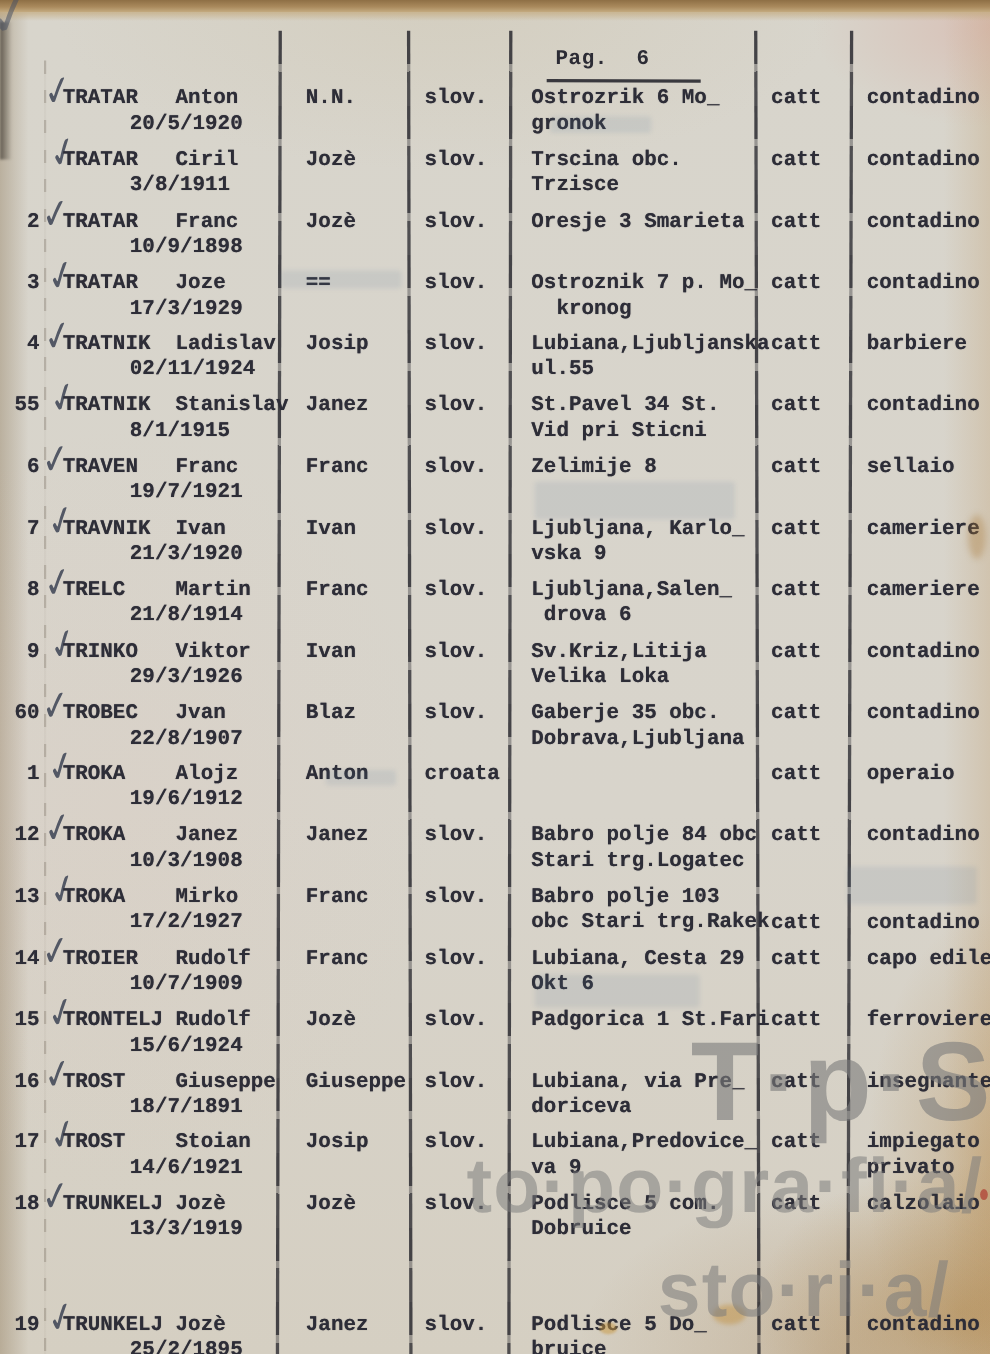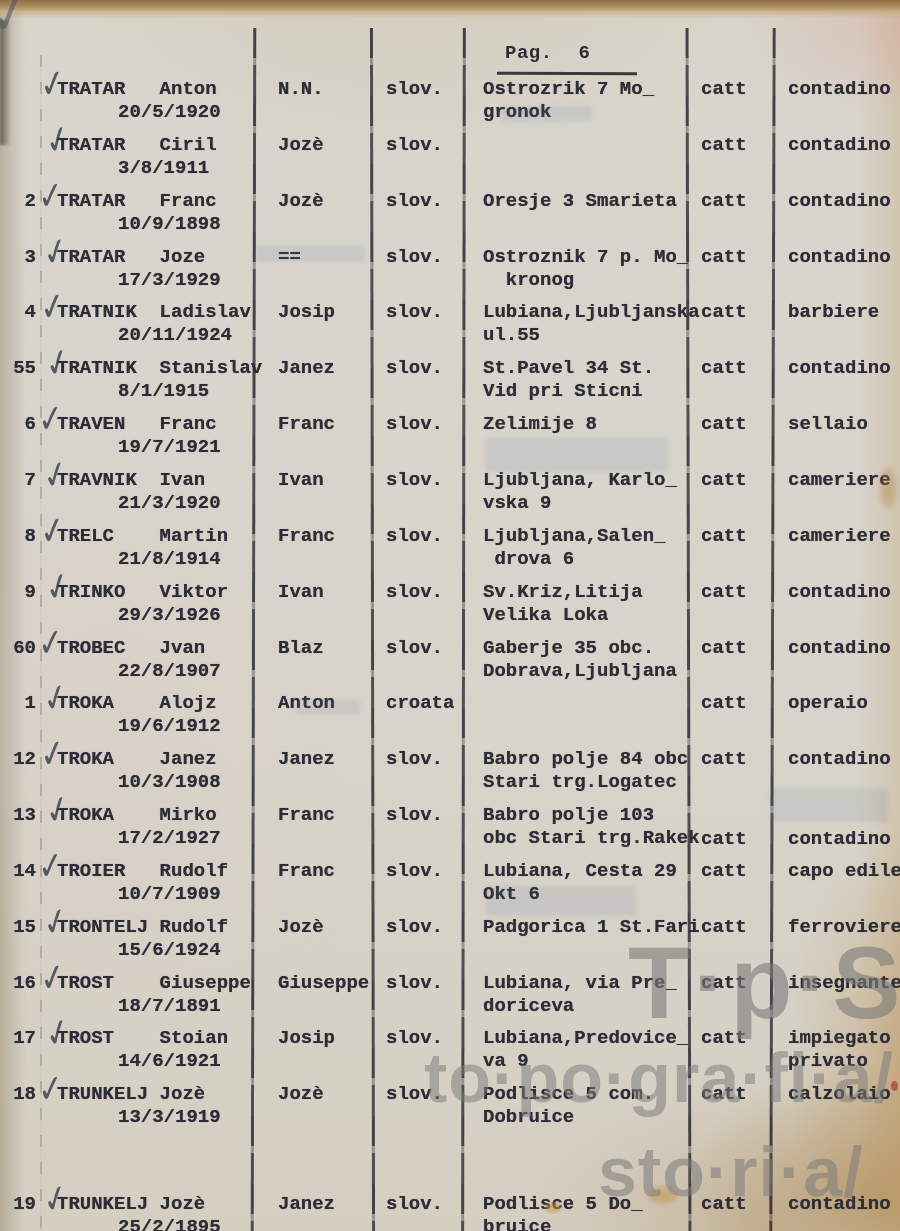--- a/index.html
+++ b/index.html
@@ -111,33 +111,35 @@
   <div class="stray">✓</div>
 
   <div id="rows-host">
   <div class="row" style="top: 78px;">
     <span class="num"></span>
     <span class="check" style="transform: rotate(-8deg) scaleY(1.3); left: 40px;">✓</span>
     <span class="nameline">TRATAR   Anton</span>
     <span class="dob">20/5/1920</span>
     <span class="father">N.N.</span>
     <span class="nat">slov.</span>
-    <span class="addr">Ostrozrik 7 Mo_
+    <span class="addr">Ostrozrik 6 Mo_
 gronok</span>
     <span class="rel">catt</span>
     <span class="occ">contadino</span>
   </div>
 
   <div class="row" style="top: 133.85px;">
     <span class="num"></span>
     <span class="check" style="transform: rotate(-14deg) scaleY(1.3); left: 45px;">✓</span>
     <span class="nameline">TRATAR   Ciril</span>
     <span class="dob">3/8/1911</span>
     <span class="father">Jozè</span>
     <span class="nat">slov.</span>
+    <span class="addr">Trscina obc.
+Trzisce</span>
     <span class="rel">catt</span>
     <span class="occ">contadino</span>
   </div>
 
   <div class="row" style="top: 189.7px;">
     <span class="num">2</span>
     <span class="check" style="transform: rotate(-5deg) scaleY(1.3); left: 38px;">✓</span>
     <span class="nameline">TRATAR   Franc</span>
     <span class="dob">10/9/1898</span>
     <span class="father">Jozè</span>
@@ -157,21 +159,21 @@
     <span class="addr">Ostroznik 7 p. Mo_
   kronog</span>
     <span class="rel">catt</span>
     <span class="occ">contadino</span>
   </div>
 
   <div class="row" style="top: 301.4px;">
     <span class="num">4</span>
     <span class="check" style="transform: rotate(-8deg) scaleY(1.3); left: 40px;">✓</span>
     <span class="nameline">TRATNIK  Ladislav</span>
-    <span class="dob">20/11/1924</span>
+    <span class="dob">02/11/1924</span>
     <span class="father">Josip</span>
     <span class="nat">slov.</span>
     <span class="addr">Lubiana,Ljubljanska
 ul.55</span>
     <span class="rel">catt</span>
     <span class="occ">barbiere</span>
   </div>
 
   <div class="row" style="top: 357.25px;">
     <span class="num">55</span>

